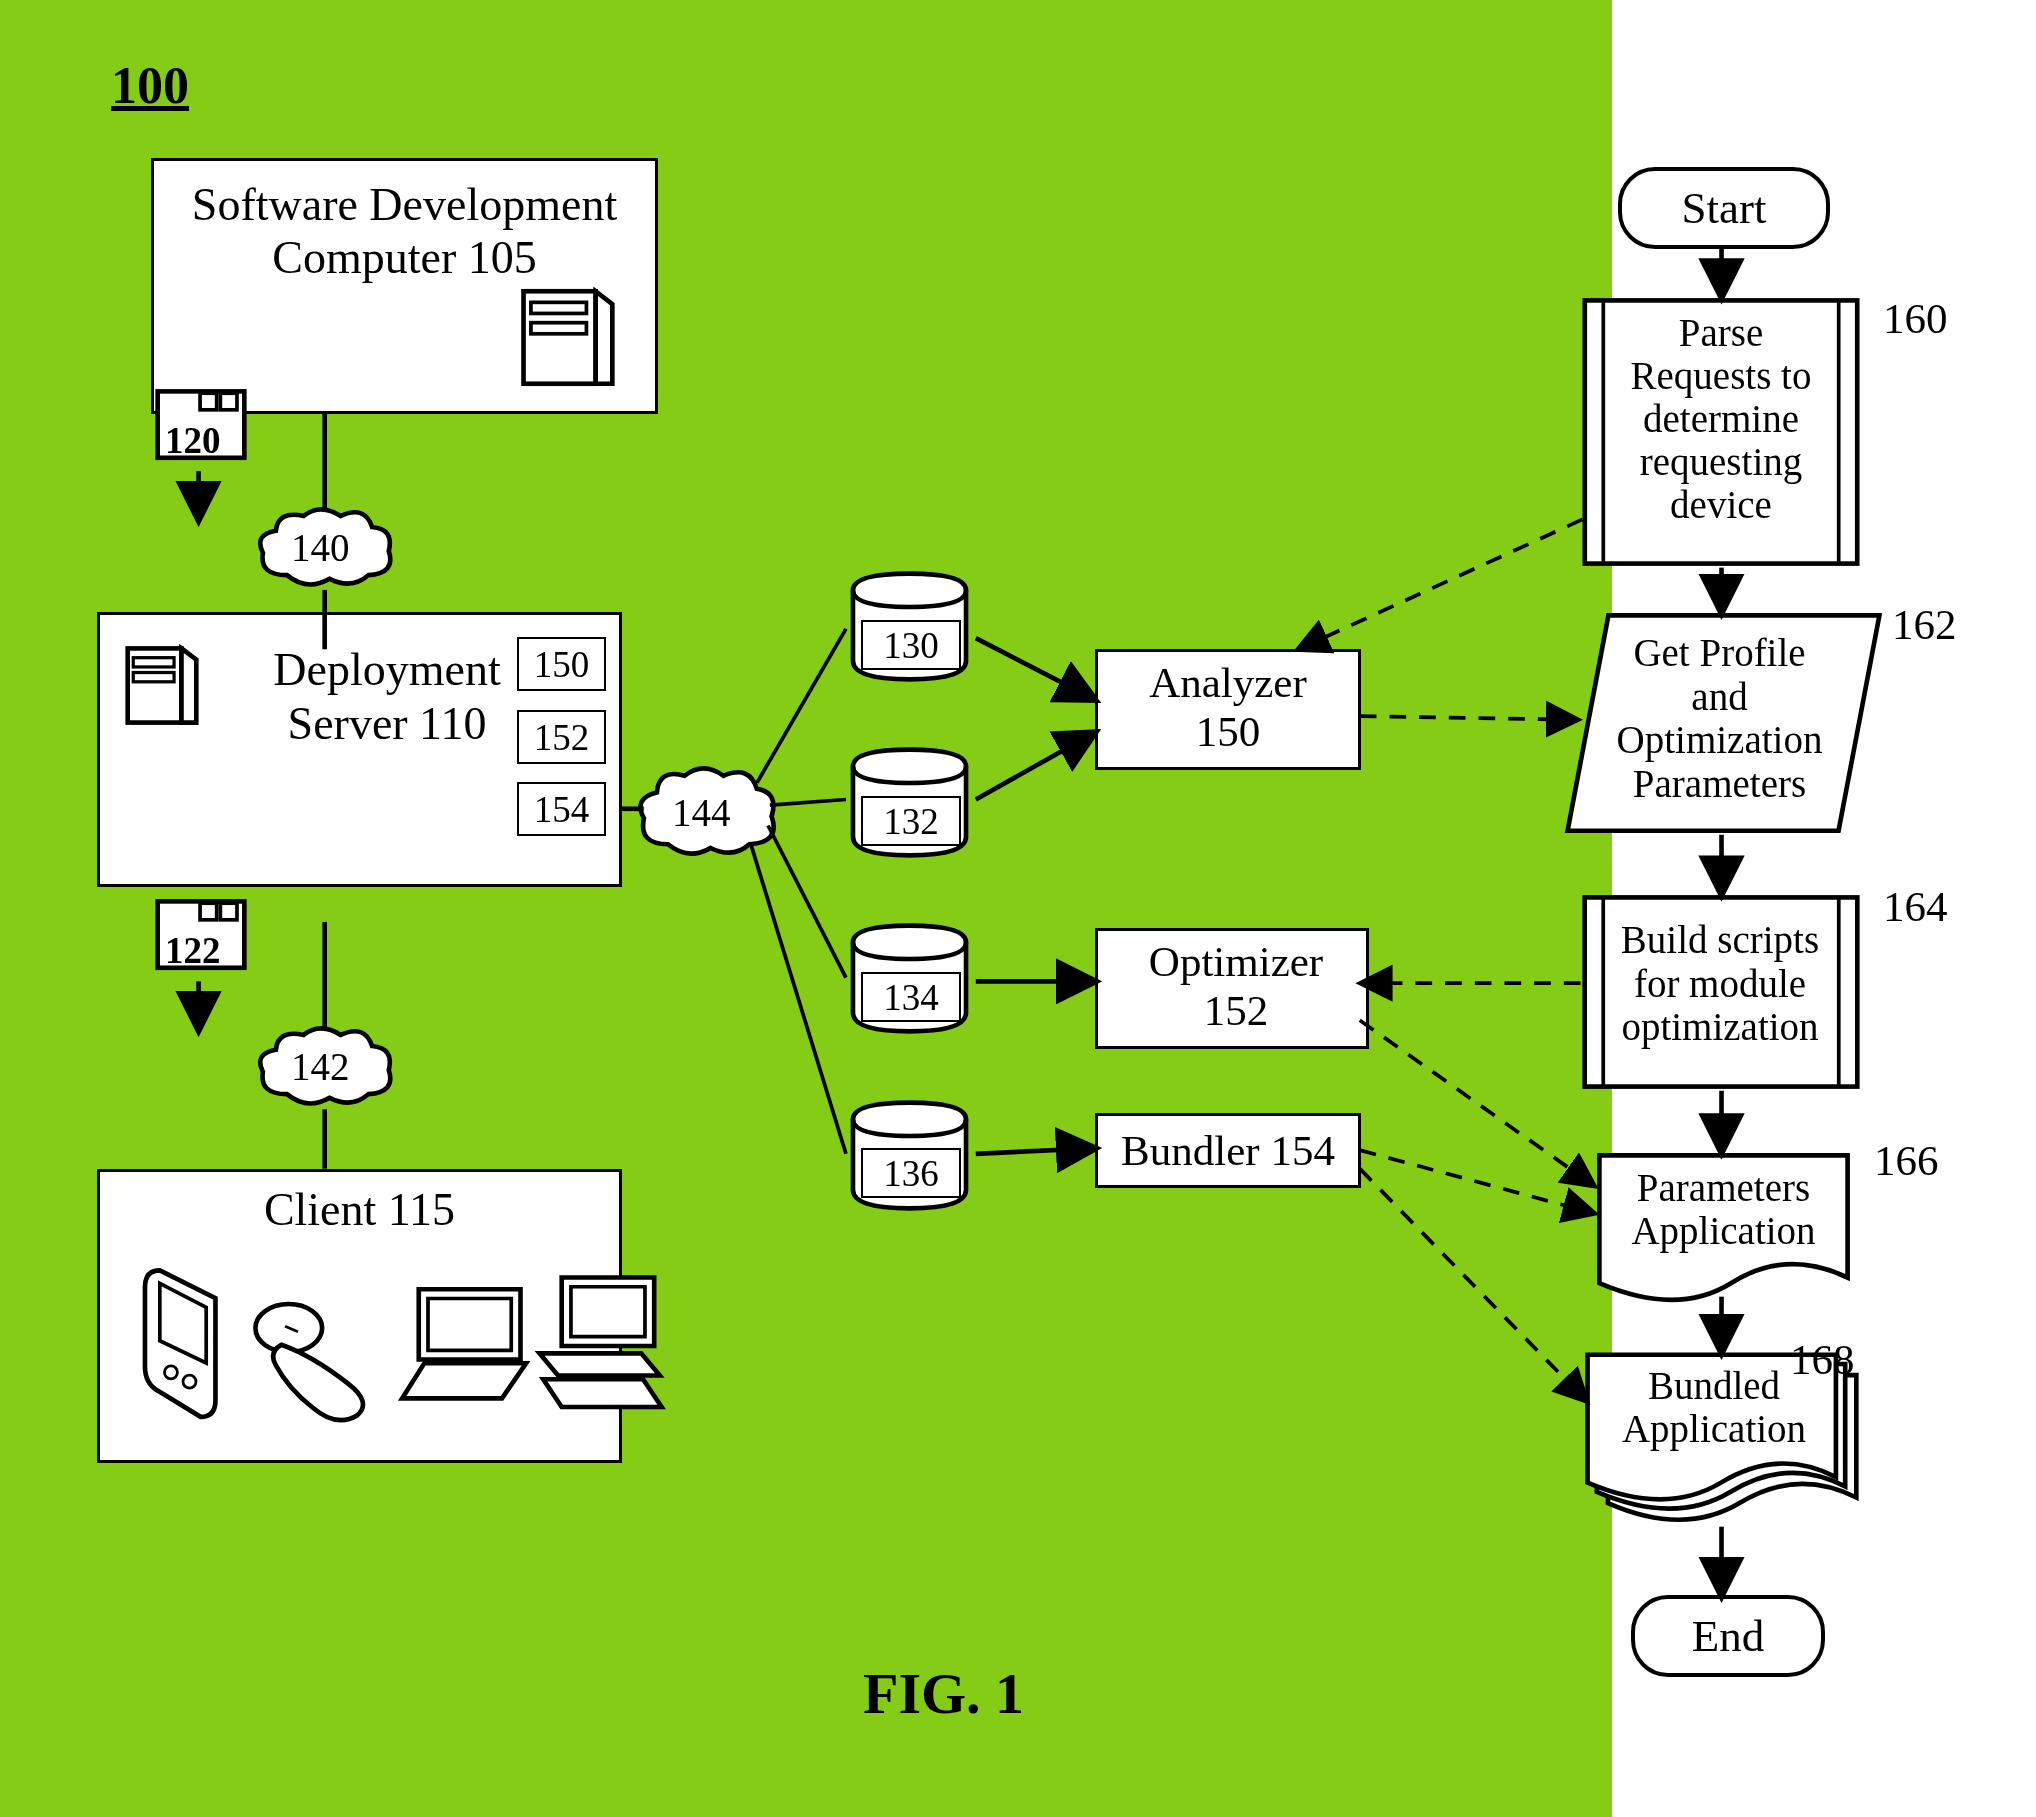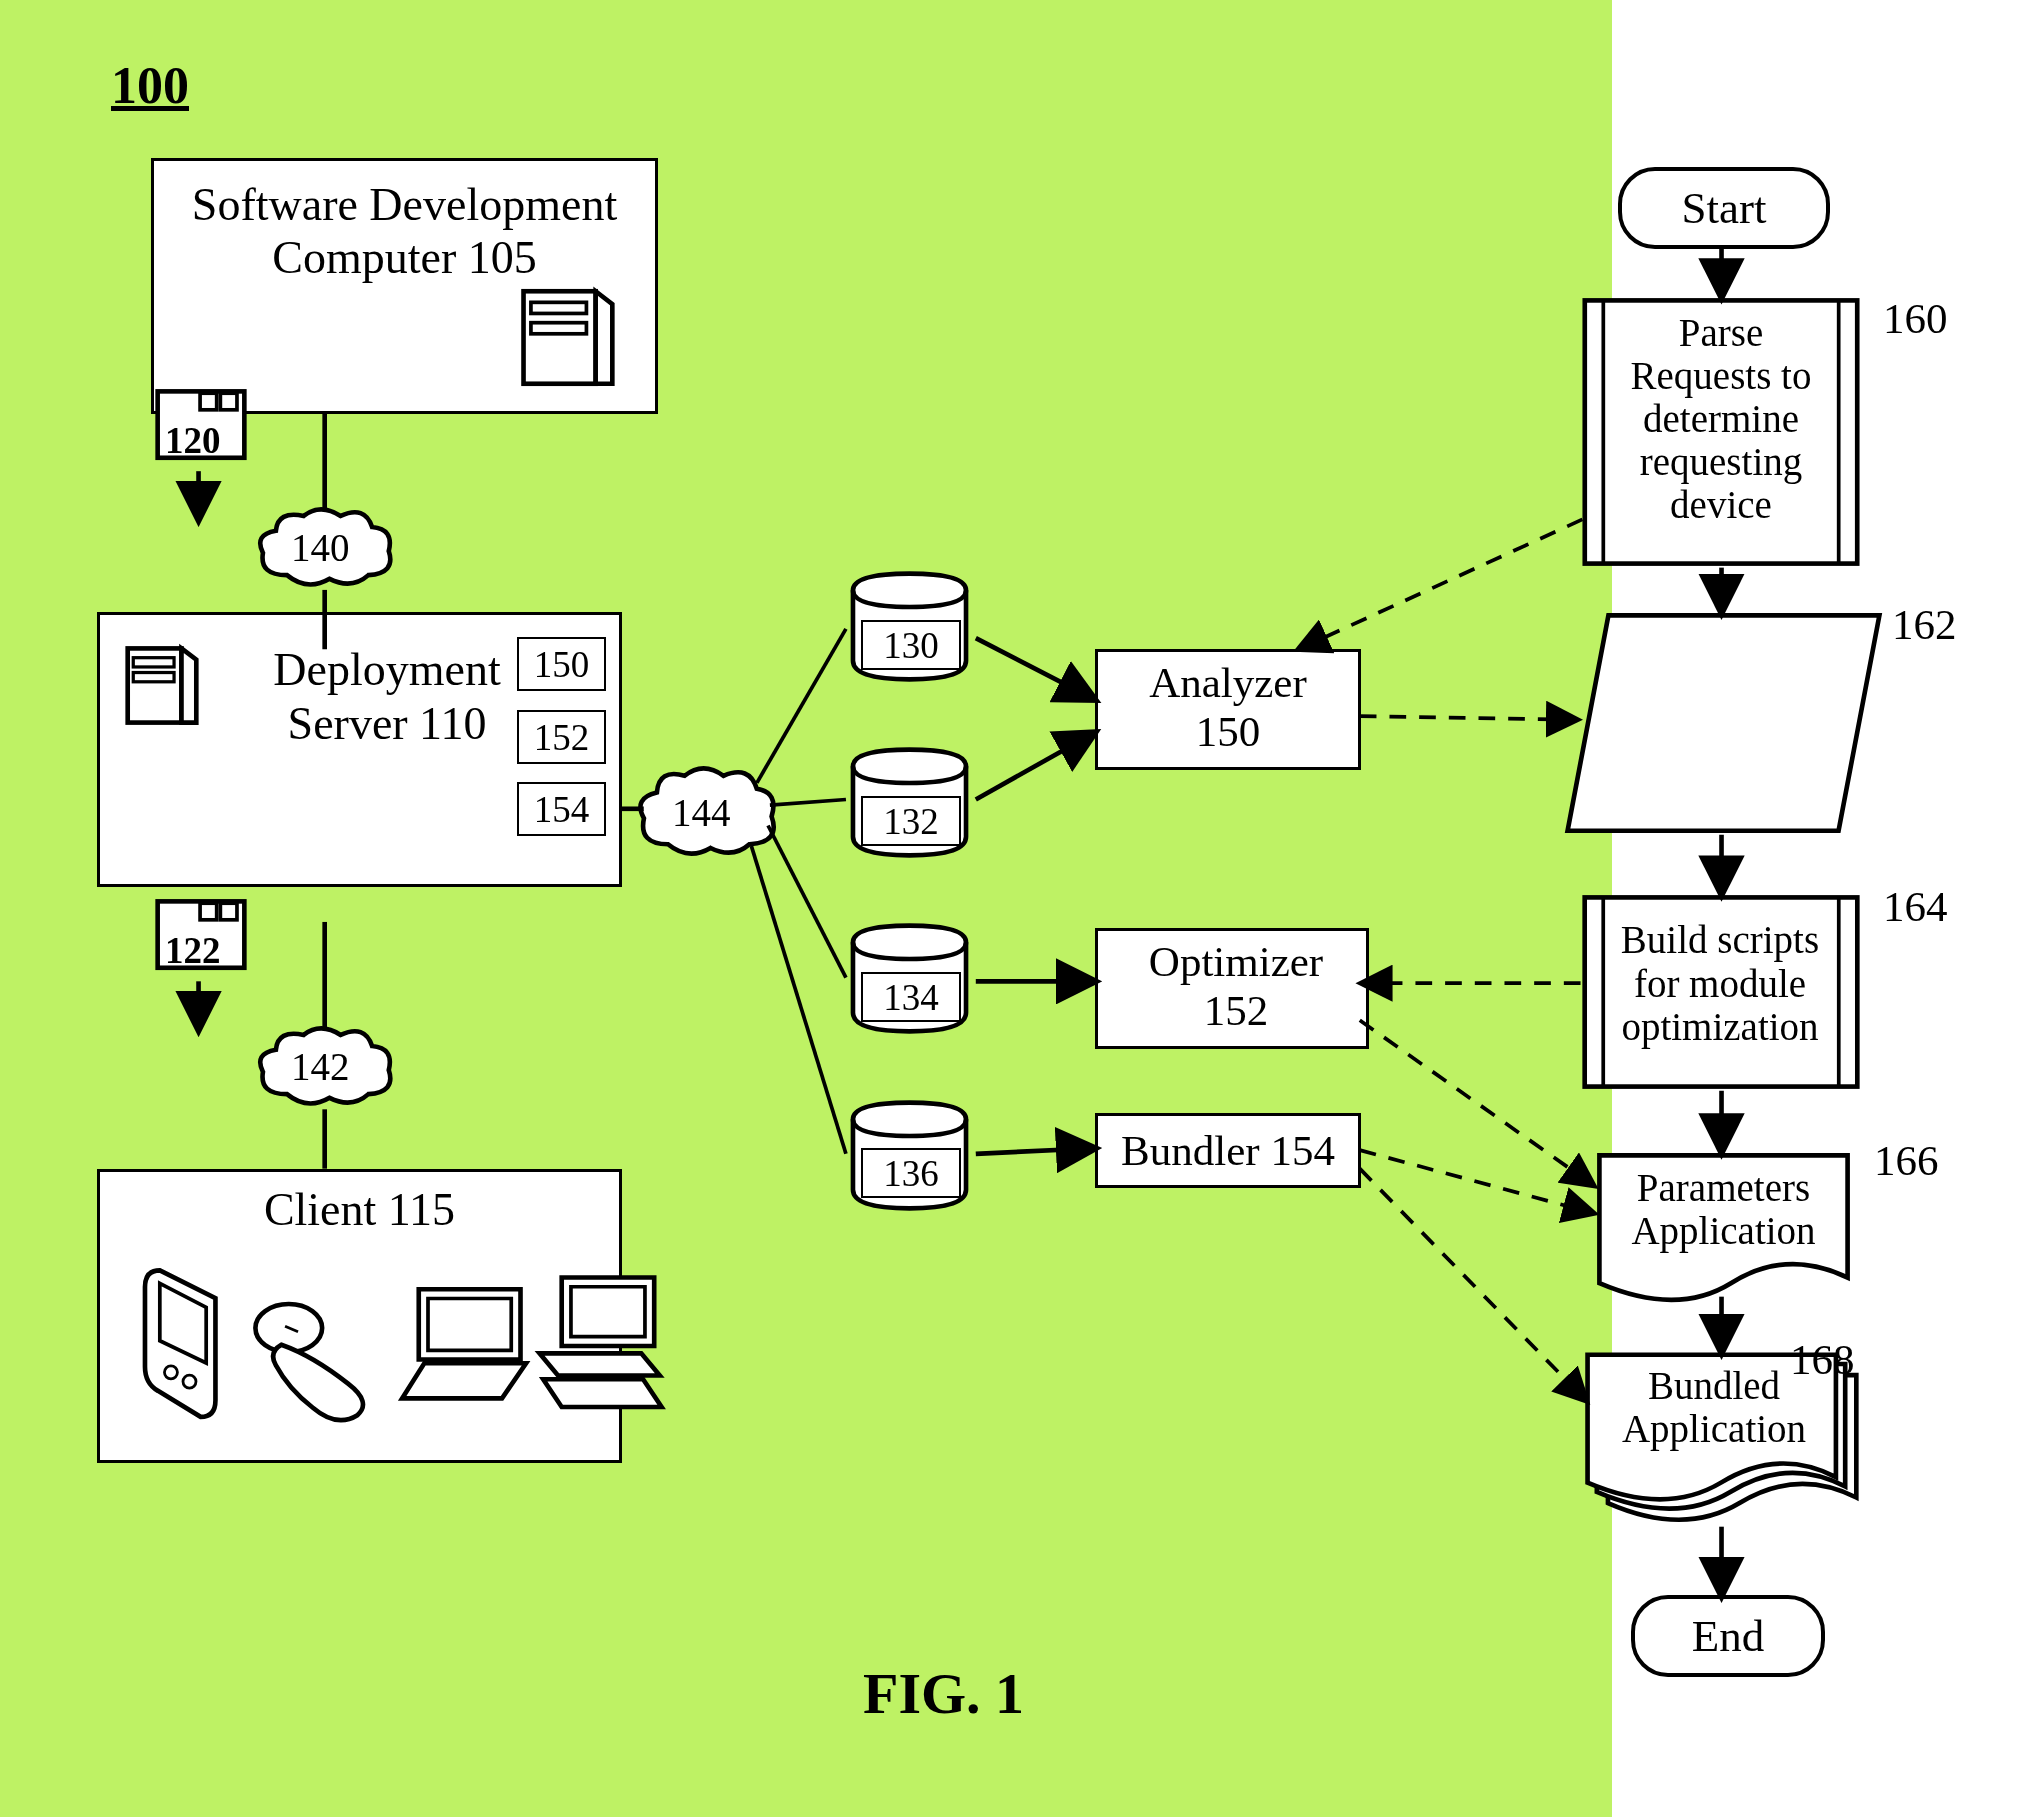--- a/index.html
+++ b/index.html
@@ -5,21 +5,21 @@
   html, body {
     margin: 0;
     padding: 0;
     background: #fff;
     font-family: "Times New Roman", Times, serif;
   }
   .stage {
     position: relative;
     width: 1612px;
     height: 1817px;
-    background: #bef264;
+    background: #84cc16;
   }
   .abs { position: absolute; }
   .box {
     border: 3.7px solid #000;
     background: #fff;
   }
   .lbl {
     font-family: "Times New Roman", Times, serif;
     color: #000;
     text-align: center;
@@ -179,20 +179,26 @@
     <div>Requests to</div>
     <div>determine</div>
     <div>requesting</div>
     <div>device</div>
   </div>
   <div class="abs lbl num-ref" style="left:1883px; top:297px;">160</div>
 
   <svg class="abs" style="left:1560px; top:608px;" width="327" height="232" viewBox="0 0 352 250">
     <polygon points="52,8 344,8 300,240 8,240" fill="#fff" stroke="#000" stroke-width="5"></polygon>
   </svg>
+  <div class="abs lbl" style="left:1599px; top:631px; width:241px; font-size:39px; line-height:1.12;">
+    <div>Get Profile</div>
+    <div>and</div>
+    <div>Optimization</div>
+    <div>Parameters</div>
+  </div>
   <div class="abs lbl num-ref" style="left:1892px; top:603px;">162</div>
 
   <svg class="abs" style="left:1577px; top:890px;" width="288" height="204" viewBox="0 0 310 220">
     <rect x="8" y="8" width="294" height="204" fill="#fff" stroke="#000" stroke-width="5"></rect>
     <line x1="28" y1="8" x2="28" y2="212" stroke="#000" stroke-width="4"></line>
     <line x1="282" y1="8" x2="282" y2="212" stroke="#000" stroke-width="4"></line>
   </svg>
   <div class="abs lbl" style="left:1603px; top:918px; width:234px; font-size:39px; line-height:1.12;">
     <div>Build scripts</div>
     <div>for module</div>

